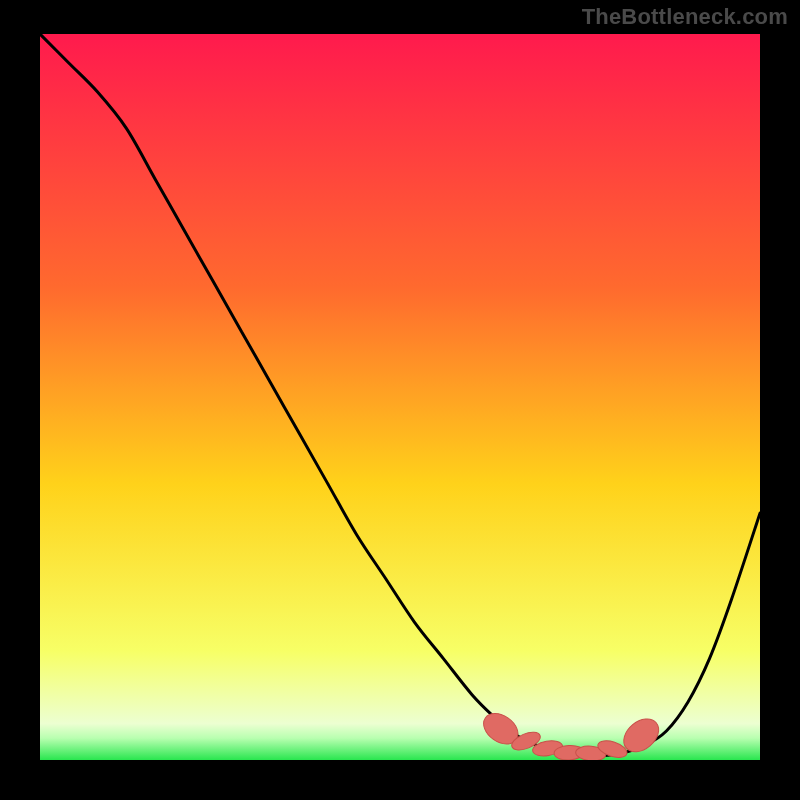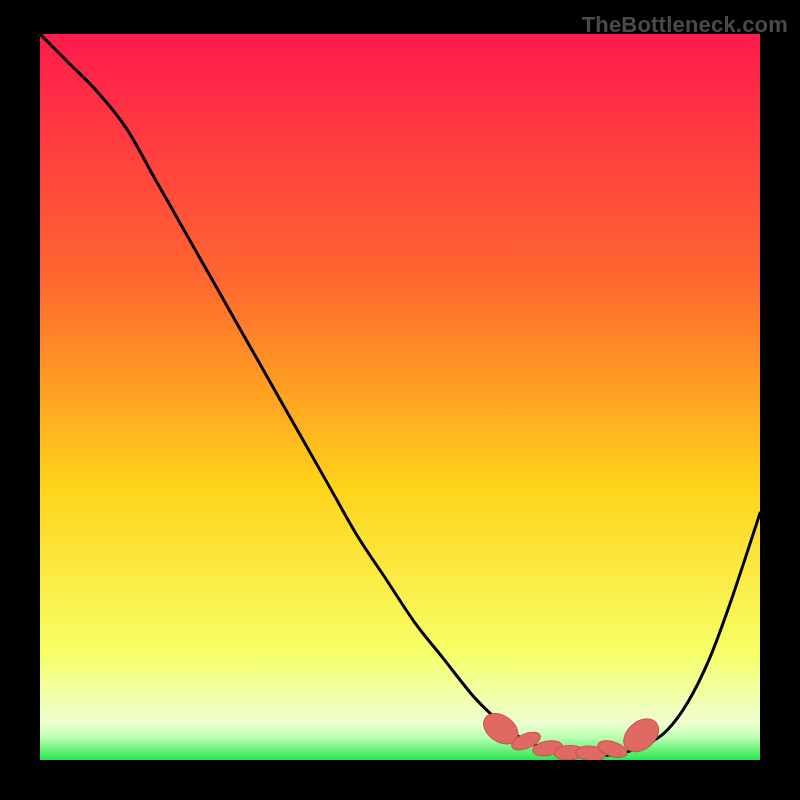--- a/index.html
+++ b/index.html
@@ -19,21 +19,20 @@
   }
   .watermark {
     position: absolute;
     top: 4px;
     right: 12px;
     color: #4a4a4a;
     font-size: 22px;
     font-weight: 600;
     letter-spacing: 0.2px;
     user-select: none;
-    margin-top: 8px;
   }
   .plot {
     position: absolute;
     left: 40px;
     top: 34px;
     width: 720px;
     height: 726px;
   }
   .plot svg {
     display: block;

